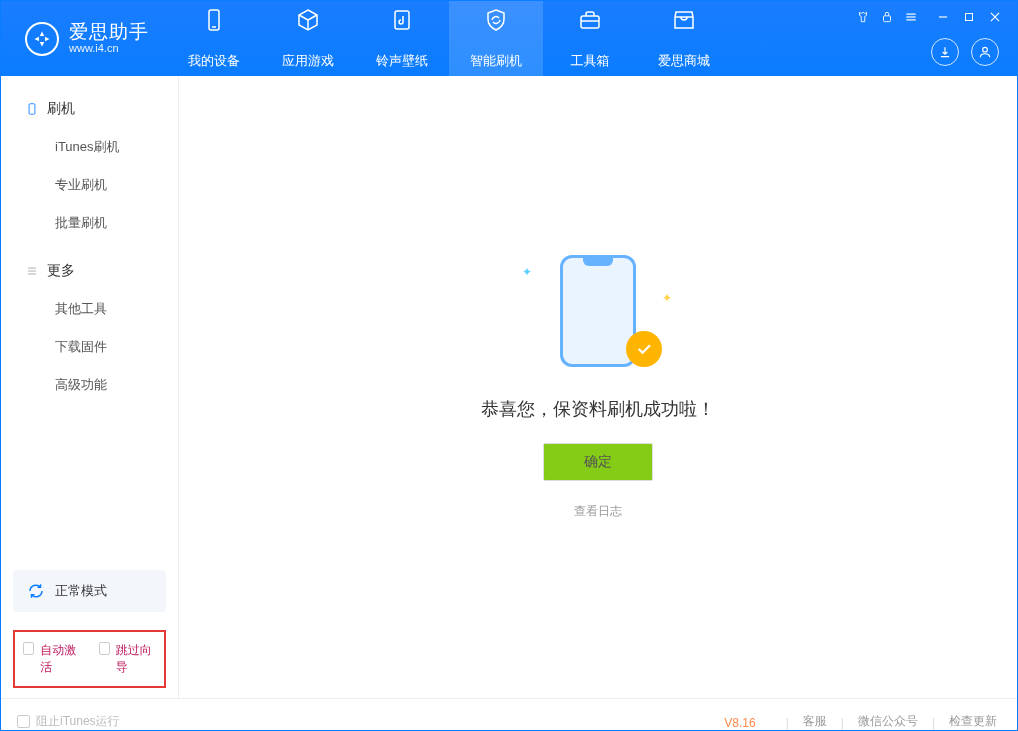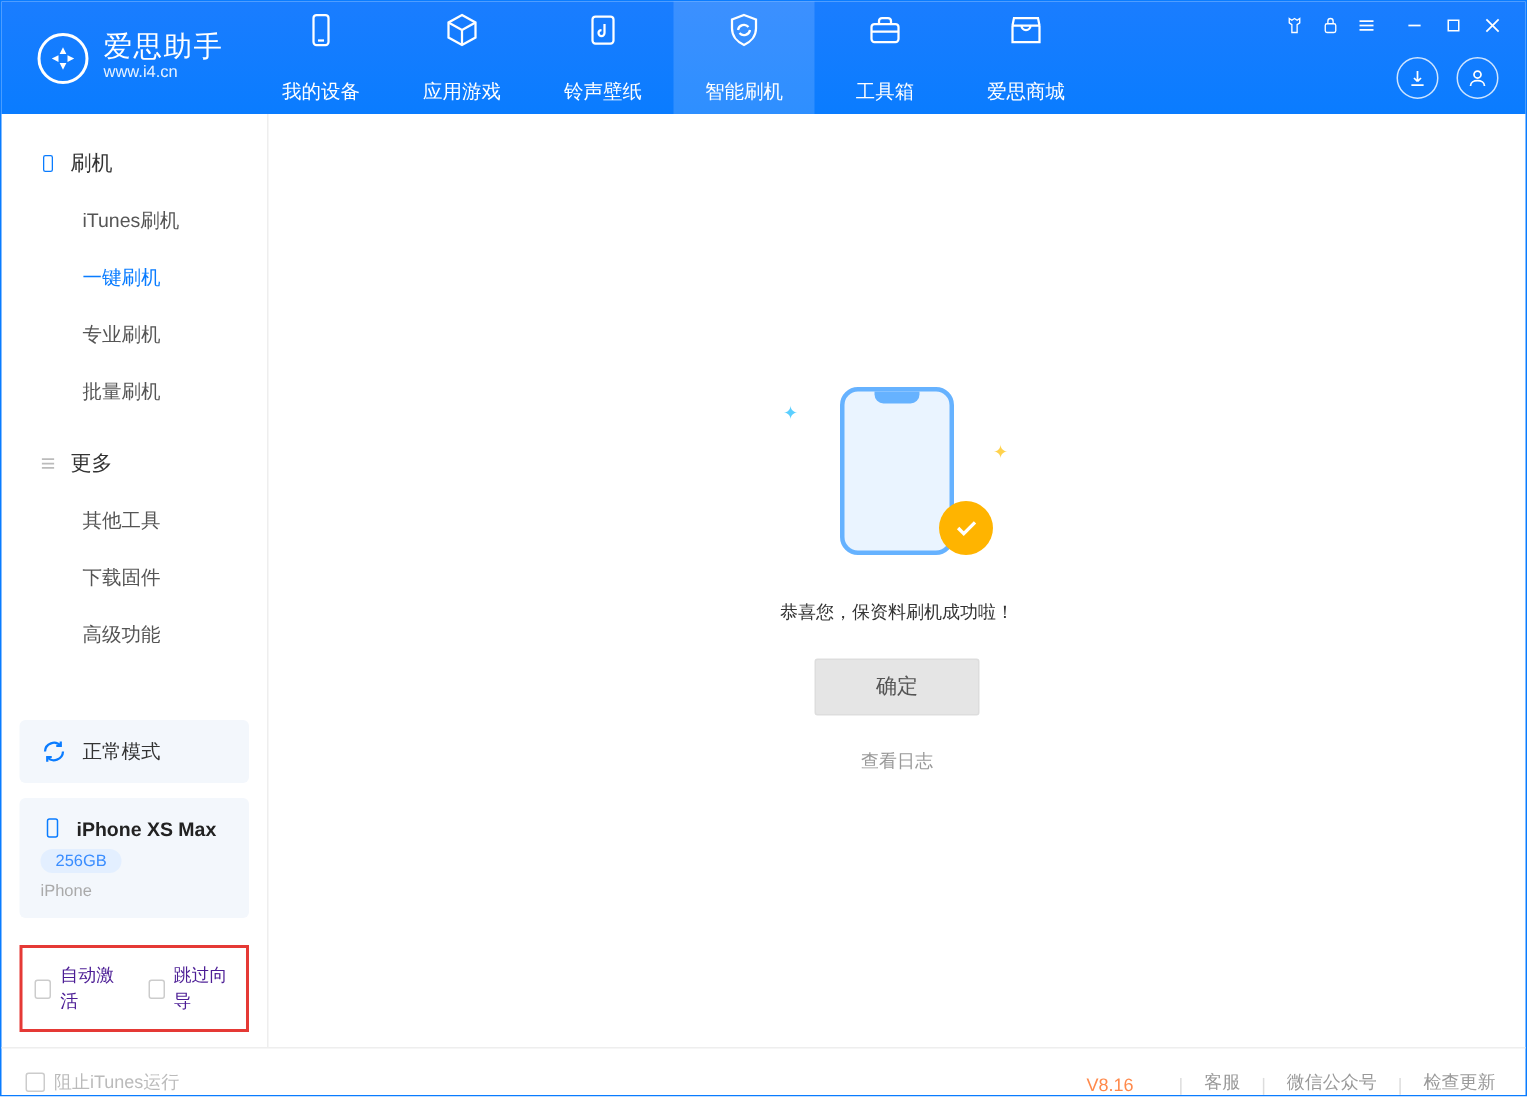--- a/index.html
+++ b/index.html
@@ -37,35 +37,35 @@
 .side-item.active { color: #0a7cff; }
 
 .device-panel { padding: 0 12px; }
 .mode-box, .device-box { background: #f3f7fc; border-radius: 4px; padding: 12px 14px; margin-bottom: 10px; display: flex; align-items: center; gap: 10px; font-size: 13px; color: #333; }
 .device-box { flex-direction: column; align-items: flex-start; gap: 6px; }
 .device-box .name { font-weight: 600; color: #222; display: flex; align-items: center; gap: 8px; }
 .device-box .badge { display: inline-block; background: #e3efff; color: #3a8dff; padding: 2px 10px; border-radius: 10px; font-size: 11px; }
 .device-box .sub { color: #aaa; font-size: 11px; }
 
 .highlight-box { border: 2px solid #e53935; margin: 8px 12px 10px; padding: 10px 8px; display: flex; gap: 18px; }
-.chk-row { display: flex; align-items: center; gap: 6px; font-size: 12px; color: #4c1d95; }
+.chk-row { display: flex; align-items: flex-start; gap: 6px; font-size: 12px; color: #be185d; }
 .chk { width: 13px; height: 13px; border: 1px solid #ccc; border-radius: 2px; }
 
 
 .main { flex: 1; display: flex; flex-direction: column; align-items: center; justify-content: center; gap: 22px; }
 .illus { position: relative; width: 120px; height: 120px; }
 .phone { width: 76px; height: 112px; border: 3px solid #66b2ff; border-radius: 12px; background: #eaf4ff; margin: 0 auto; position: relative; }
 .phone .notch { position: absolute; top: 0; left: 50%; transform: translateX(-50%); width: 30px; height: 8px; background: #66b2ff; border-radius: 0 0 6px 6px; }
 .check-badge { position: absolute; right: -4px; bottom: 8px; width: 36px; height: 36px; background: #ffb400; border-radius: 50%; display: flex; align-items: center; justify-content: center; }
 .check-badge svg { width: 18px; height: 18px; }
 .sparkle { position: absolute; font-size: 12px; }
 .sp1 { left: -16px; top: 10px; color: #5bcfff; }
 .sp2 { right: -14px; top: 36px; color: #ffd24d; }
-.msg { font-size: 12px; color: #333; }
-.ok-btn { border: 1px solid #ddd; background: #e5e5e5; padding: 9px 40px; font-size: 14px; color: #555; cursor: pointer; border-radius: 2px; }
+.msg { font-size: 18px; color: #333; }
+.ok-btn { border: 1px solid #ddd; background: #84cc16; padding: 9px 40px; font-size: 14px; color: #555; cursor: pointer; border-radius: 2px; }
 .log-link { font-size: 12px; color: #999; cursor: pointer; }
 
 
 .footer { height: 32px; border-top: 1px solid #eee; display: flex; align-items: flex-end; padding: 0 16px; font-size: 12px; color: #bbb; }
 .footer .left { display: flex; align-items: center; gap: 6px; }
 .footer .spacer { flex: 1; }
 .footer .ver { color: #ff8a4c; margin-right: 20px; }
 .footer .flink { color: #999; cursor: pointer; padding: 0 4px; }
 .footer .sep { color: #ddd; margin: 0 10px; }
 </style>
@@ -188,21 +188,20 @@
     <div class="sidebar">
       <div class="side-sections">
         <div class="section-head">
           <svg viewBox="0 0 24 24" fill="none" stroke="#0a7cff" stroke-width="1.5">
               <rect x="7" y="3" width="10" height="18" rx="2"></rect>
             </svg>
           <span>刷机</span>
         </div>
         <div class="section-items">
           <div class="side-item">iTunes刷机</div>
-          <div class="side-item active">一键刷机</div>
           <div class="side-item">专业刷机</div>
           <div class="side-item">批量刷机</div>
         </div>
 
         <div class="section-head">
           <svg viewBox="0 0 24 24" fill="none" stroke="#bbb" stroke-width="2">
               <line x1="5" y1="7" x2="19" y2="7"></line>
               <line x1="5" y1="12" x2="19" y2="12"></line>
               <line x1="5" y1="17" x2="19" y2="17"></line>
             </svg>
@@ -215,30 +214,20 @@
         </div>
       </div>
 
       <div class="device-panel">
         <div class="mode-box">
           <svg width="18" height="18" viewBox="0 0 24 24" fill="none" stroke="#0a7cff" stroke-width="2">
               <path d="M4 12a8 8 0 0 1 14-5M20 12a8 8 0 0 1-14 5"></path>
               <path d="M18 3v4h-4M6 21v-4h4"></path>
             </svg>
           <span>正常模式</span>
-        </div>
-        <div class="device-box">
-          <div class="name">
-            <svg width="16" height="16" viewBox="0 0 24 24" fill="none" stroke="#0a7cff" stroke-width="1.5">
-                <rect x="7" y="3" width="10" height="18" rx="2"></rect>
-              </svg>
-            <span>iPhone XS Max</span>
-          </div>
-          <span class="badge">256GB</span>
-          <span class="sub">iPhone</span>
         </div>
       </div>
 
       <div class="highlight-box">
         <div class="chk-row">
           <span class="chk"></span>
           <span>自动激活</span>
         </div>
         <div class="chk-row">
           <span class="chk"></span>

